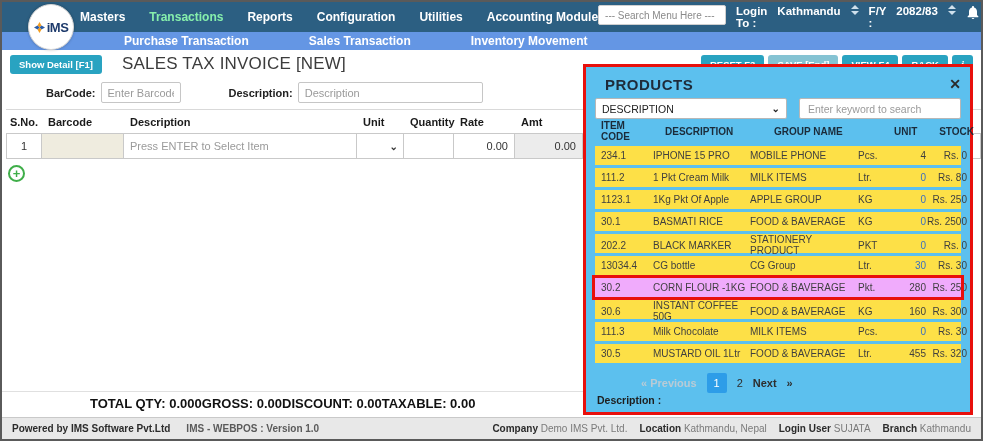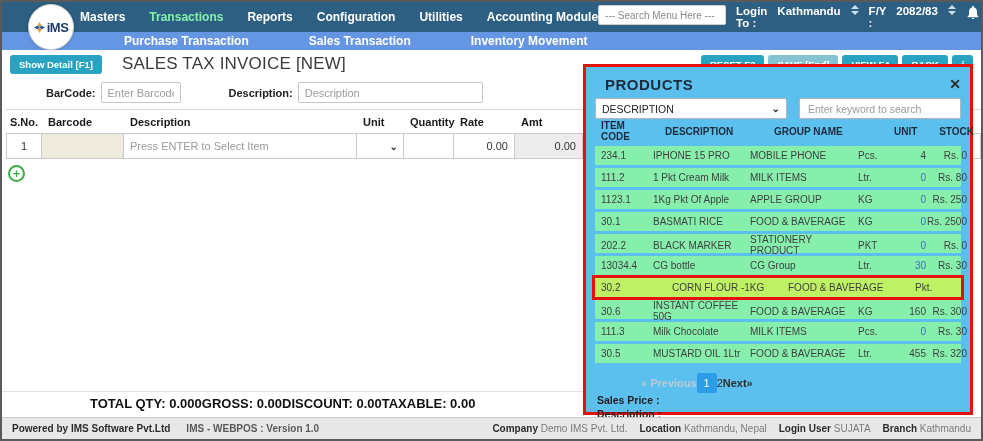--- a/index.html
+++ b/index.html
@@ -131,25 +131,25 @@
   .fake-select .sel-chev { margin-left:auto; font-weight:bold; font-size:10px; }
   .popup-search {
     flex:1; height:21px; border:1px solid #b7b7b7; border-radius:2px; font-size:10.5px;
     padding:0 8px; color:#333; font-family:"Liberation Sans",sans-serif;
   }
   .popup-search::placeholder { color:#9a9a9a; }
   .pgrid { display:grid; grid-template-columns:52px 97px 108px 32px 36px 41px; padding:0 6px; align-items:center; }
   .phead { height:24px; font-size:10px; font-weight:bold; color:#1b2b3a;gap:12px; }
   .phead .r, .prow .r { text-align:right; }
   .prow {
-    height:19px; background:#86efac; margin-top:3px; font-size:10px; color:#3f3f3f;
-  }
-  .prow.hl { background:#bef264; outline:3px solid #e8100c;gap:19px; }
+    height:19px; background:#fde047; margin-top:3px; font-size:10px; color:#3f3f3f;
+  }
+  .prow.hl { background:#f0abfc; outline:3px solid #e8100c; }
   .prow .stock-blue { color:#3b6fc0; }
-  .pagination { display:flex; align-items:center; gap:0; margin:10px 0 0 46px; font-size:11px; color:#2e2e2e; height:20px; }
+  .pagination { display:flex; align-items:center; gap:10px; margin:10px 0 0 46px; font-size:11px; color:#2e2e2e; height:20px; }
   .pg-prev { color:#b9cbd6; font-weight:bold; }
   .pg-page { cursor:pointer; }
   .pg-page.activepg {
     background:#2d9de8; color:#fff; width:20px; height:20px; display:flex;
     align-items:center; justify-content:center; border-radius:2px;
   }
   .pg-next { font-weight:bold; cursor:pointer; }
   .popup-bottom-label { font-size:10.5px; font-weight:bold; color:#1e1e1e; line-height:14px; margin-left:2px; }
   
   .wicon { display:block; }
@@ -397,21 +397,20 @@
             <div class="r">Rs. 320</div>
           </div>
         </div>
       <div class="pagination">
         <span class="pg-prev">« Previous</span>
         <span class="pg-page activepg">1</span>
         <span class="pg-page">2</span>
         <span class="pg-next">Next</span>
         <span class="pg-next">»</span>
       </div>
-      <div class="popup-bottom-label">Sales Price :</div>
       <div class="popup-bottom-label">Description :</div>
     </div>
 
   </div>
 
   <div class="footer">
     <span class="powered">Powered by IMS Software Pvt.Ltd</span>
     <span class="version">IMS - WEBPOS : Version 1.0</span>
     <span class="right">
       <span class="fpair"><b>Company</b> <span>Demo IMS Pvt. Ltd.</span></span>

